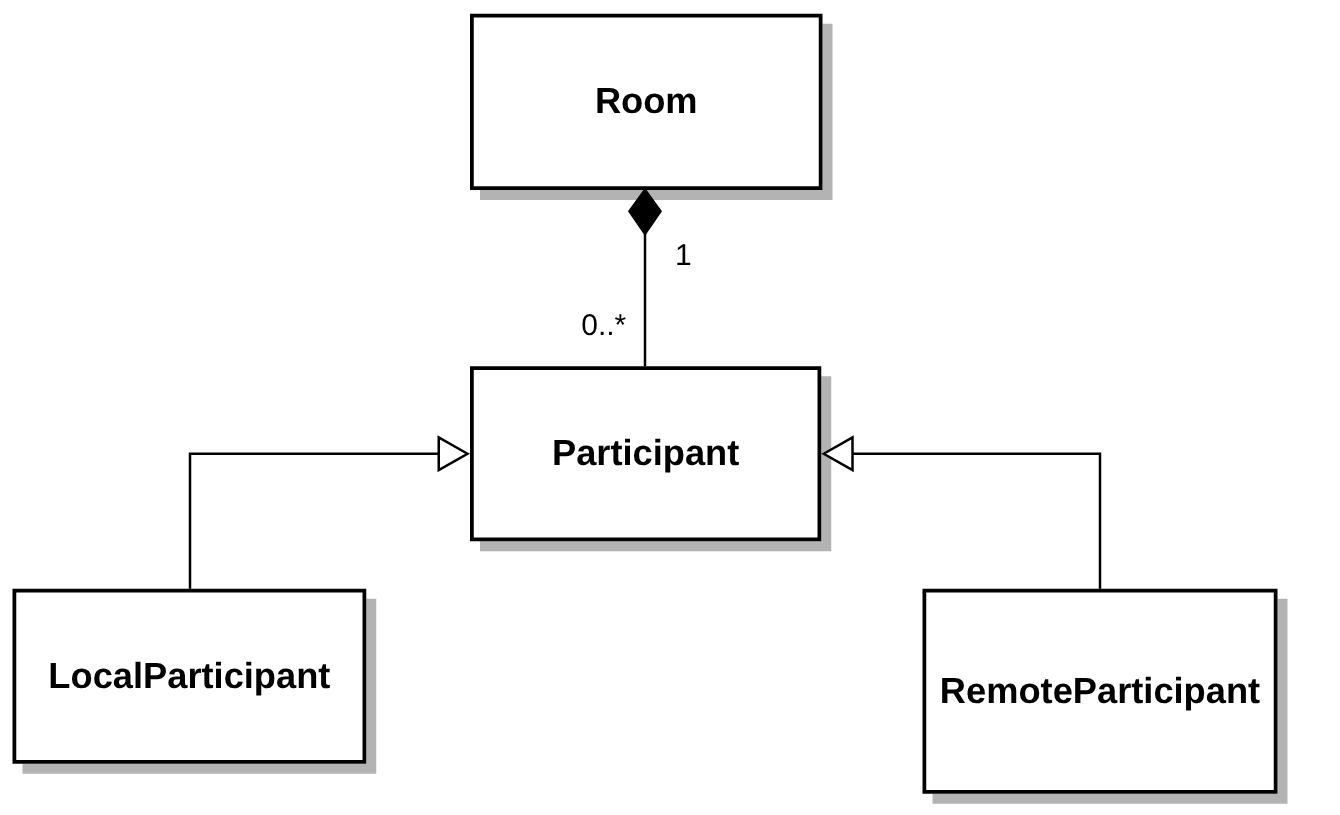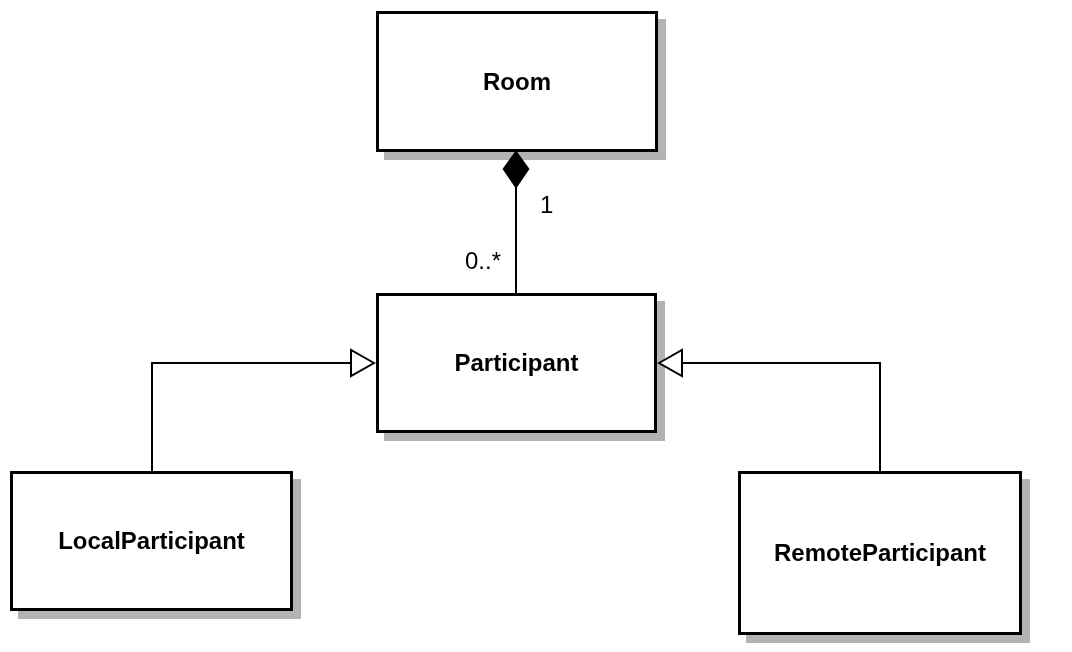--- a/index.html
+++ b/index.html
@@ -19,21 +19,21 @@
     position: absolute;
     box-sizing: border-box;
     background: #ffffff;
     border: 3px solid #000000;
     box-shadow: 8px 8px 0 #b3b3b3;
     display: flex;
     align-items: center;
     justify-content: center;
   }
   .class-label {
-    font-size: 24px;
+    font-size: 29px;
     font-weight: bold;
     color: #000000;
     white-space: nowrap;
   }
   .mult-label {
     position: absolute;
     font-size: 24px;
     font-weight: normal;
     color: #000000;
     line-height: 1.1;

